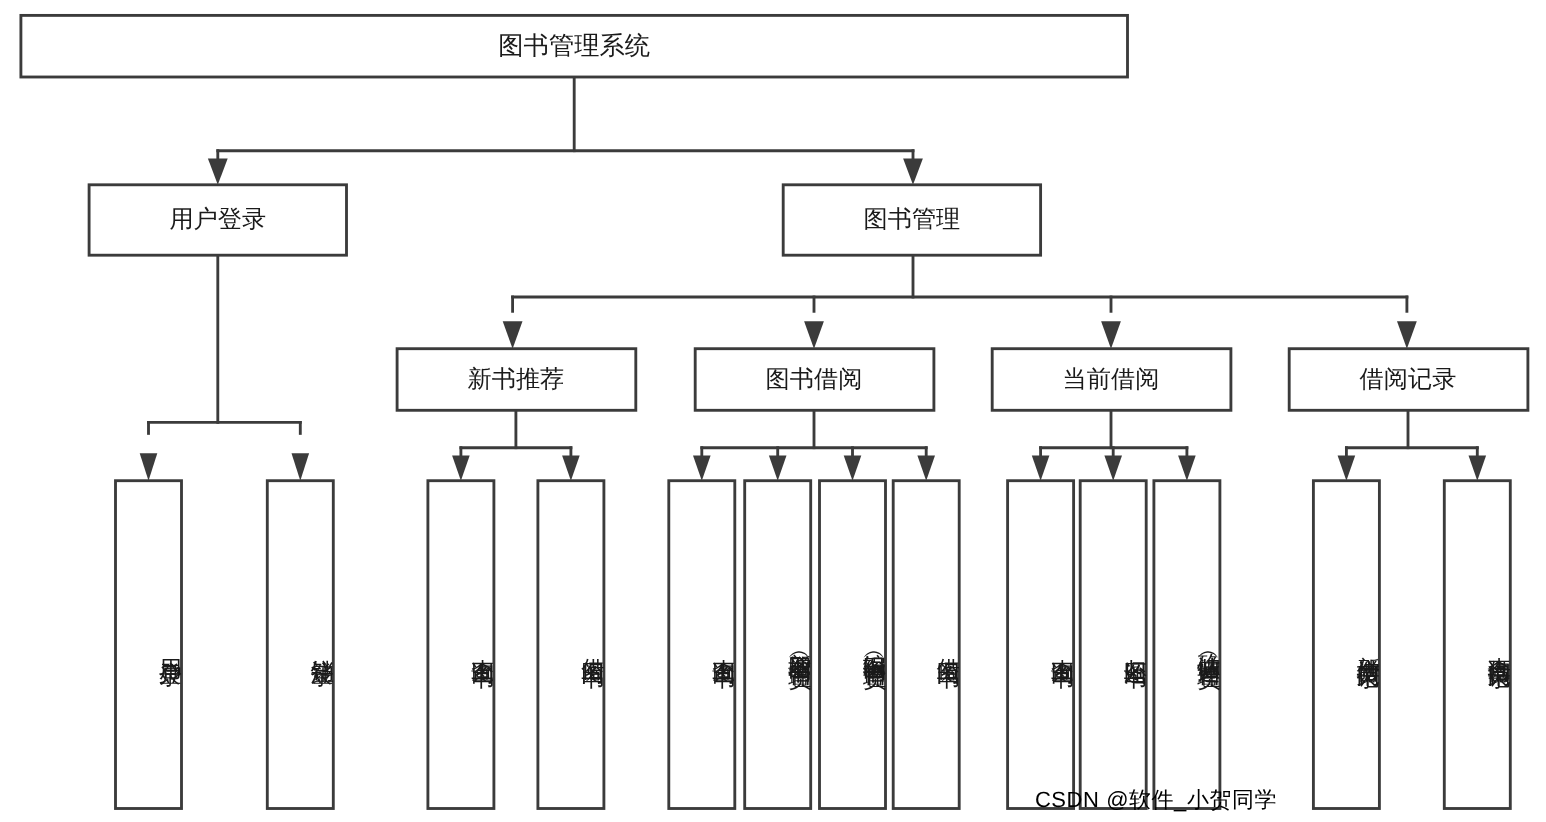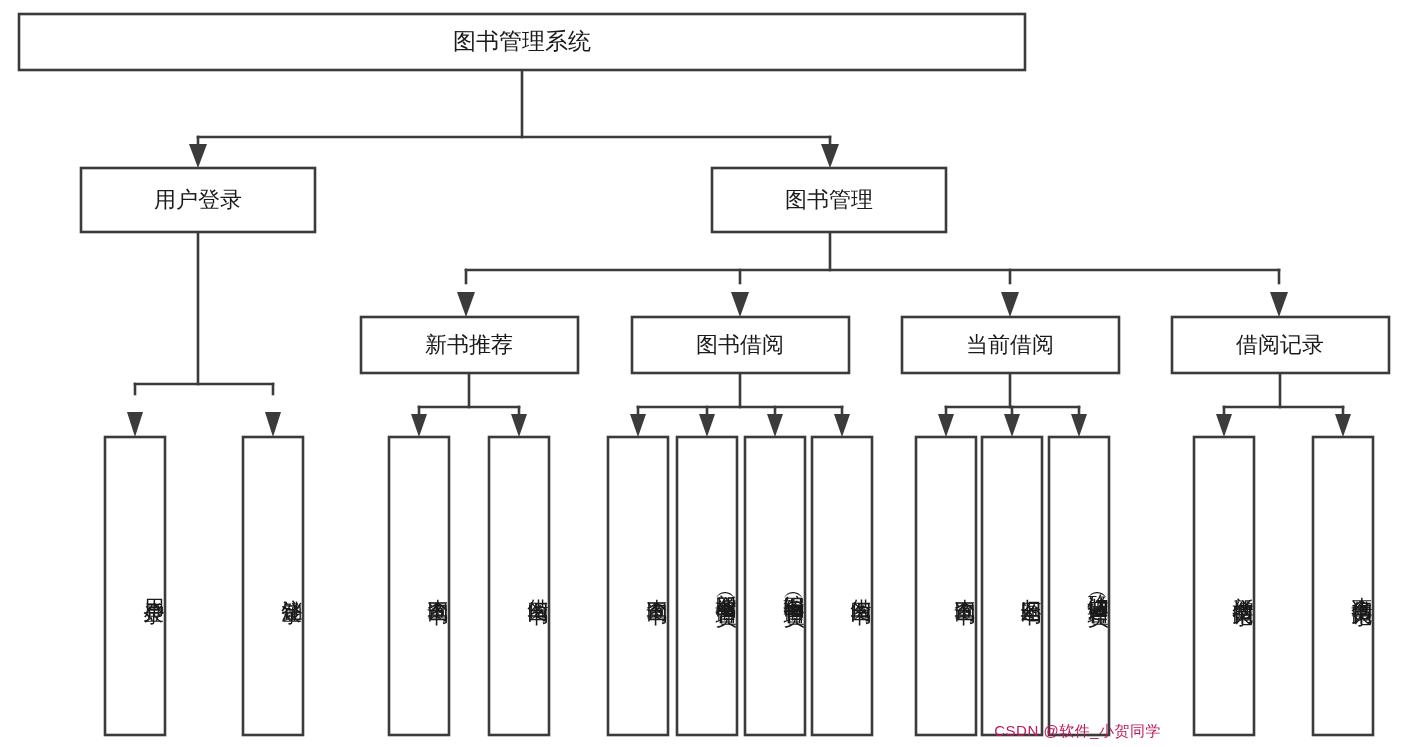--- a/index.html
+++ b/index.html
@@ -69,22 +69,22 @@
     white-space: nowrap;
     text-align: center;
     pointer-events: none;
     user-select: none;
   }
   #watermark {
     position: absolute;
     right: 8px;
     bottom: 6px;
     font-family: "Liberation Sans", "DejaVu Sans", sans-serif;
-    font-size: 15px;
-    color: #be185d;
+    font-size: 20px;
+    color: #000000;
     letter-spacing: 0.5px;
     white-space: nowrap;
   }
 </style>
 </head>
 <body>
 
 <div id="diagram-root">
 
   <svg id="tree-svg" viewBox="0 0 1405 747">

